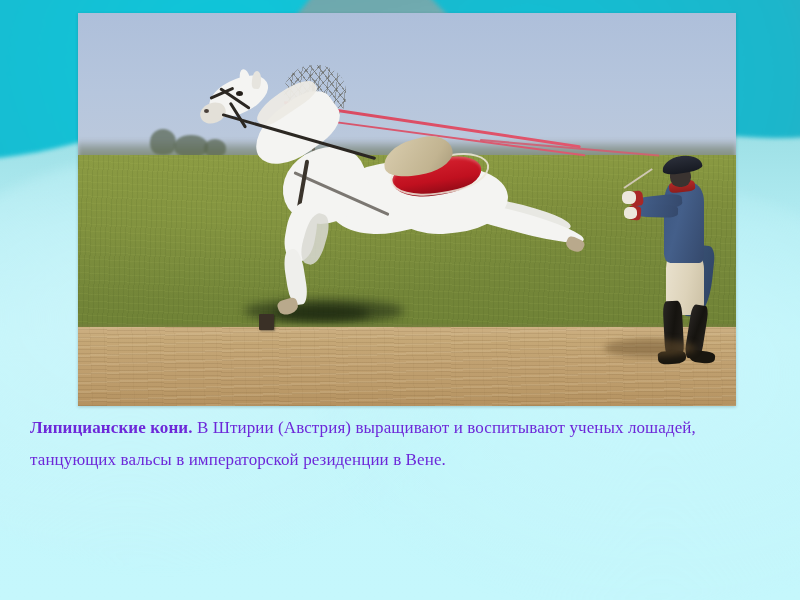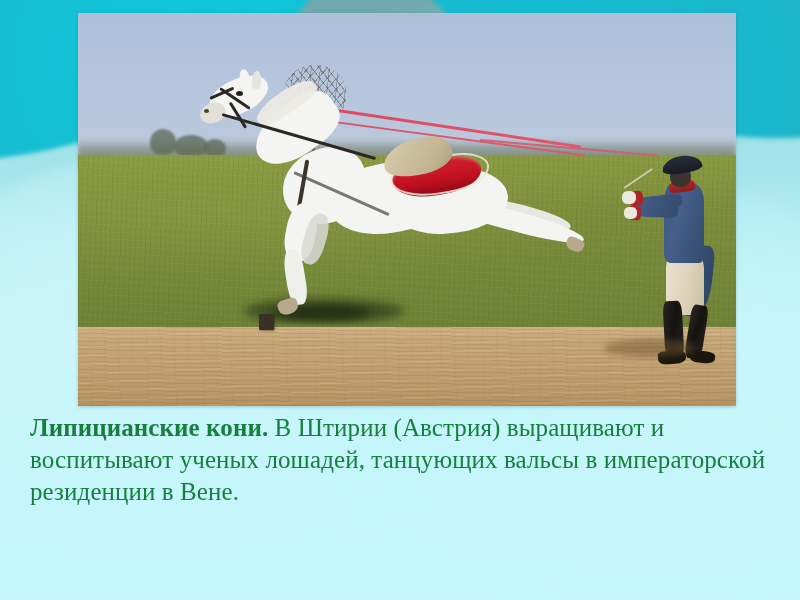--- a/index.html
+++ b/index.html
@@ -299,23 +299,23 @@
   .t-glove { position: absolute; background: #ece7dc; border-radius: 40%; }
   .t-whip { position: absolute; background: #d9d2c2; transform-origin: left center; }
 
   
   .caption {
     position: absolute;
     left: 30px;
     top: 412px;
     width: 740px;
     font-family: "Liberation Serif", "DejaVu Serif", serif;
-    font-size: 25px;
+    font-size: 17px;
     line-height: 32px;
-    color: #15803d;
+    color: #6d28d9;
     letter-spacing: .1px;
   }
   .caption .lead {
     font-weight: bold;
   }
 </style>
 </head>
 <body>
 
 <div id="slide">

